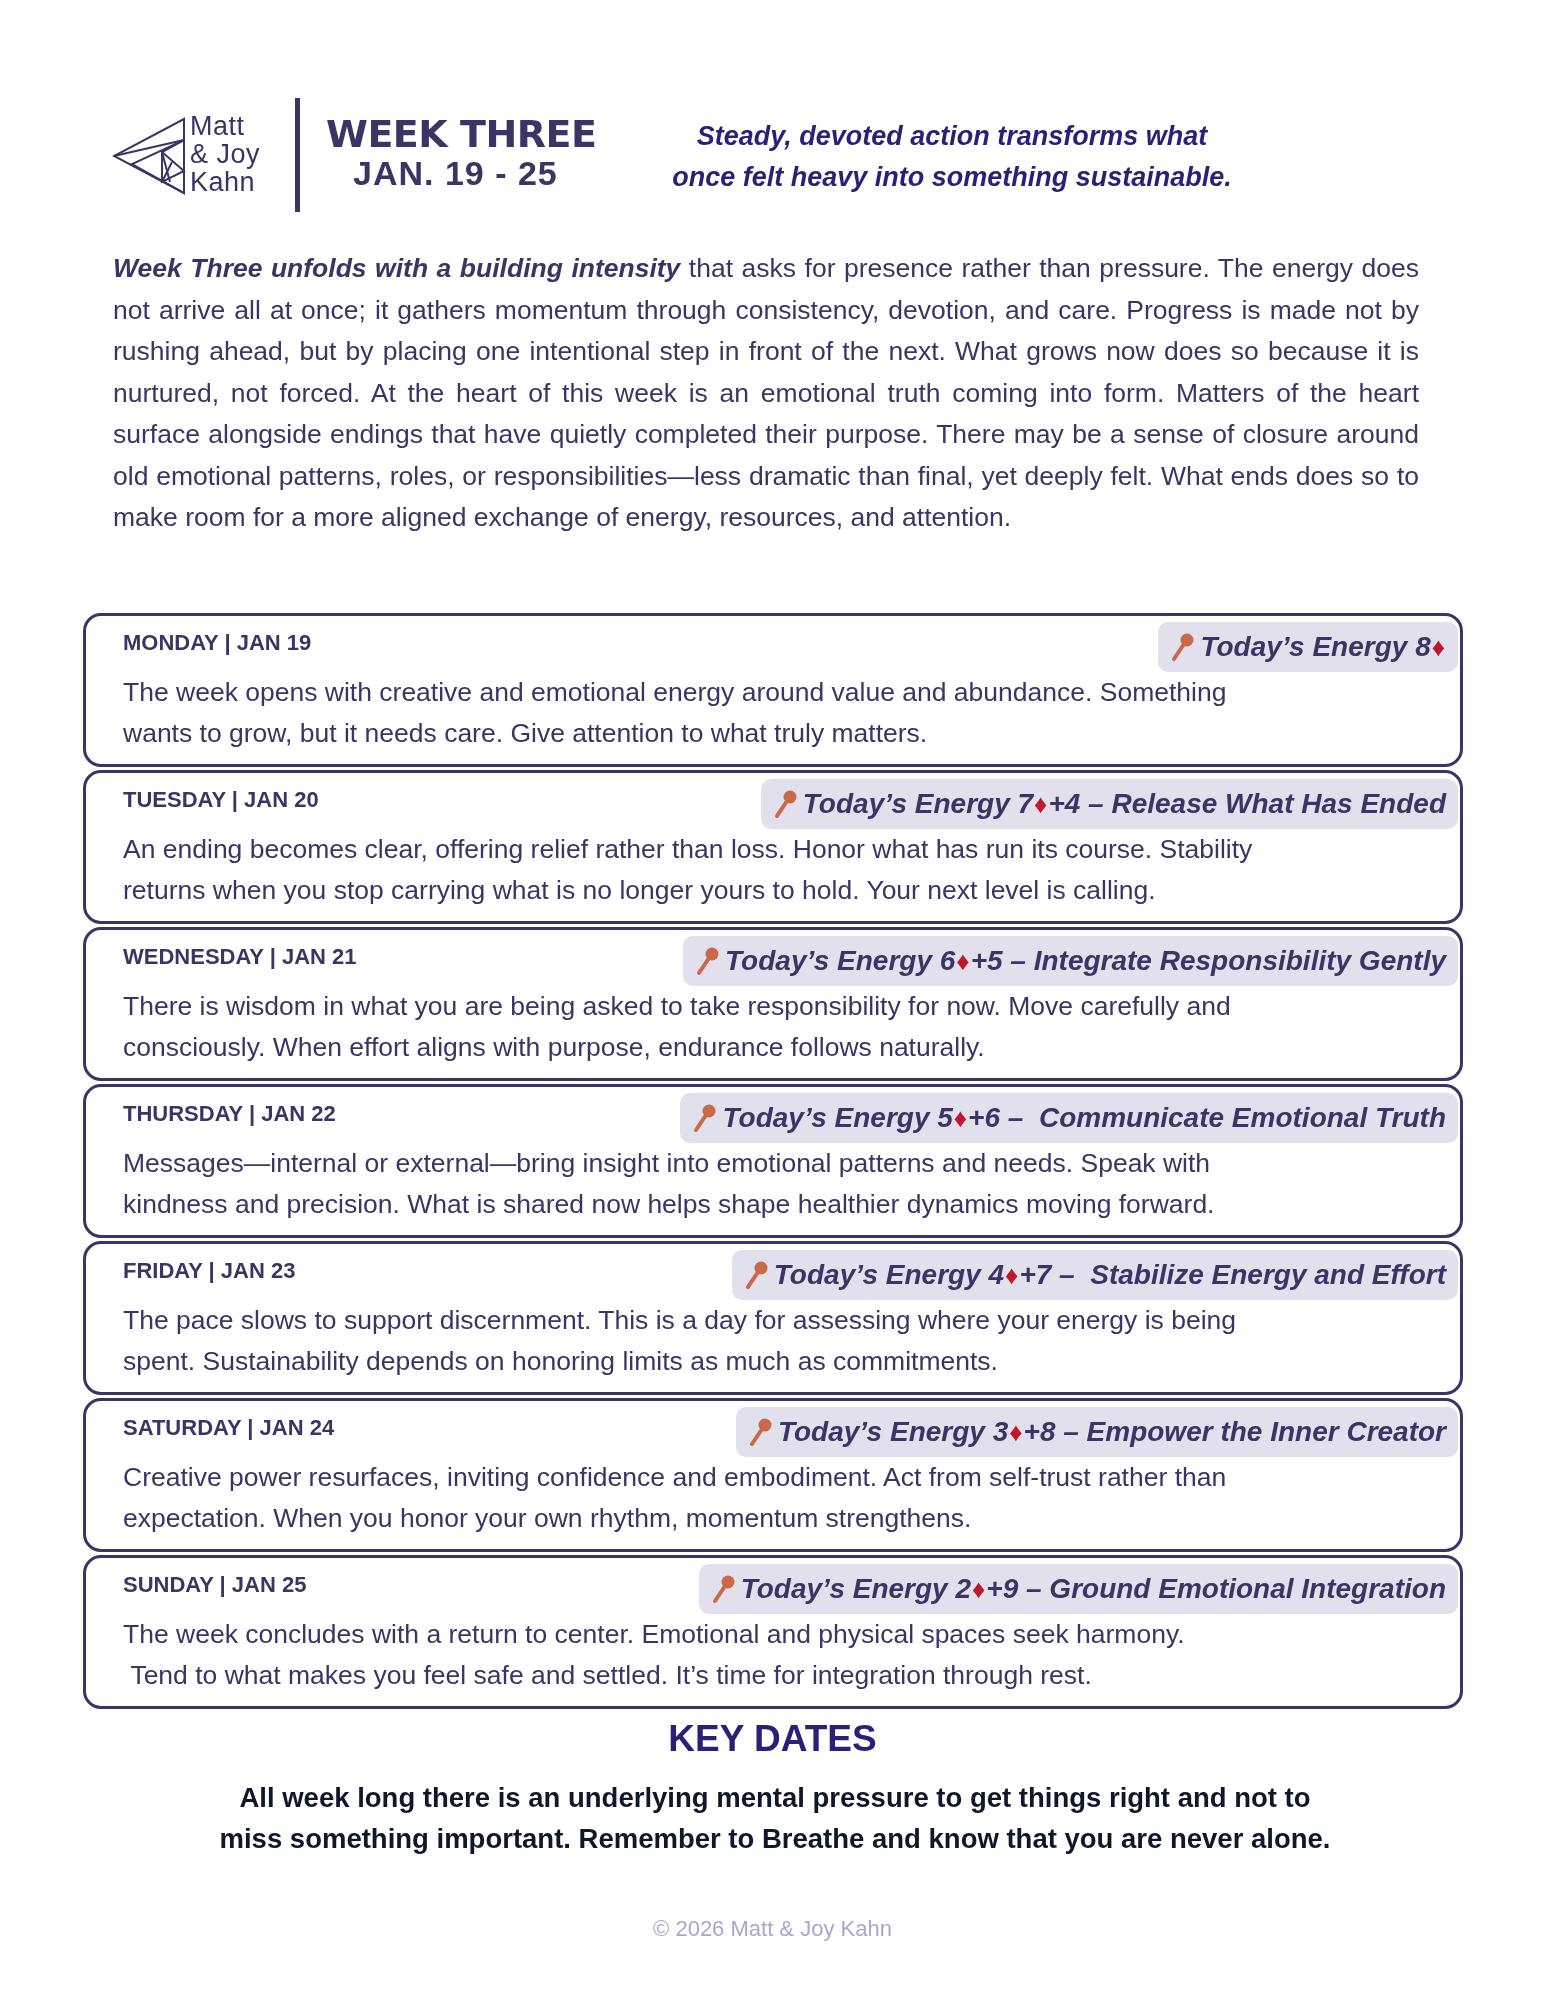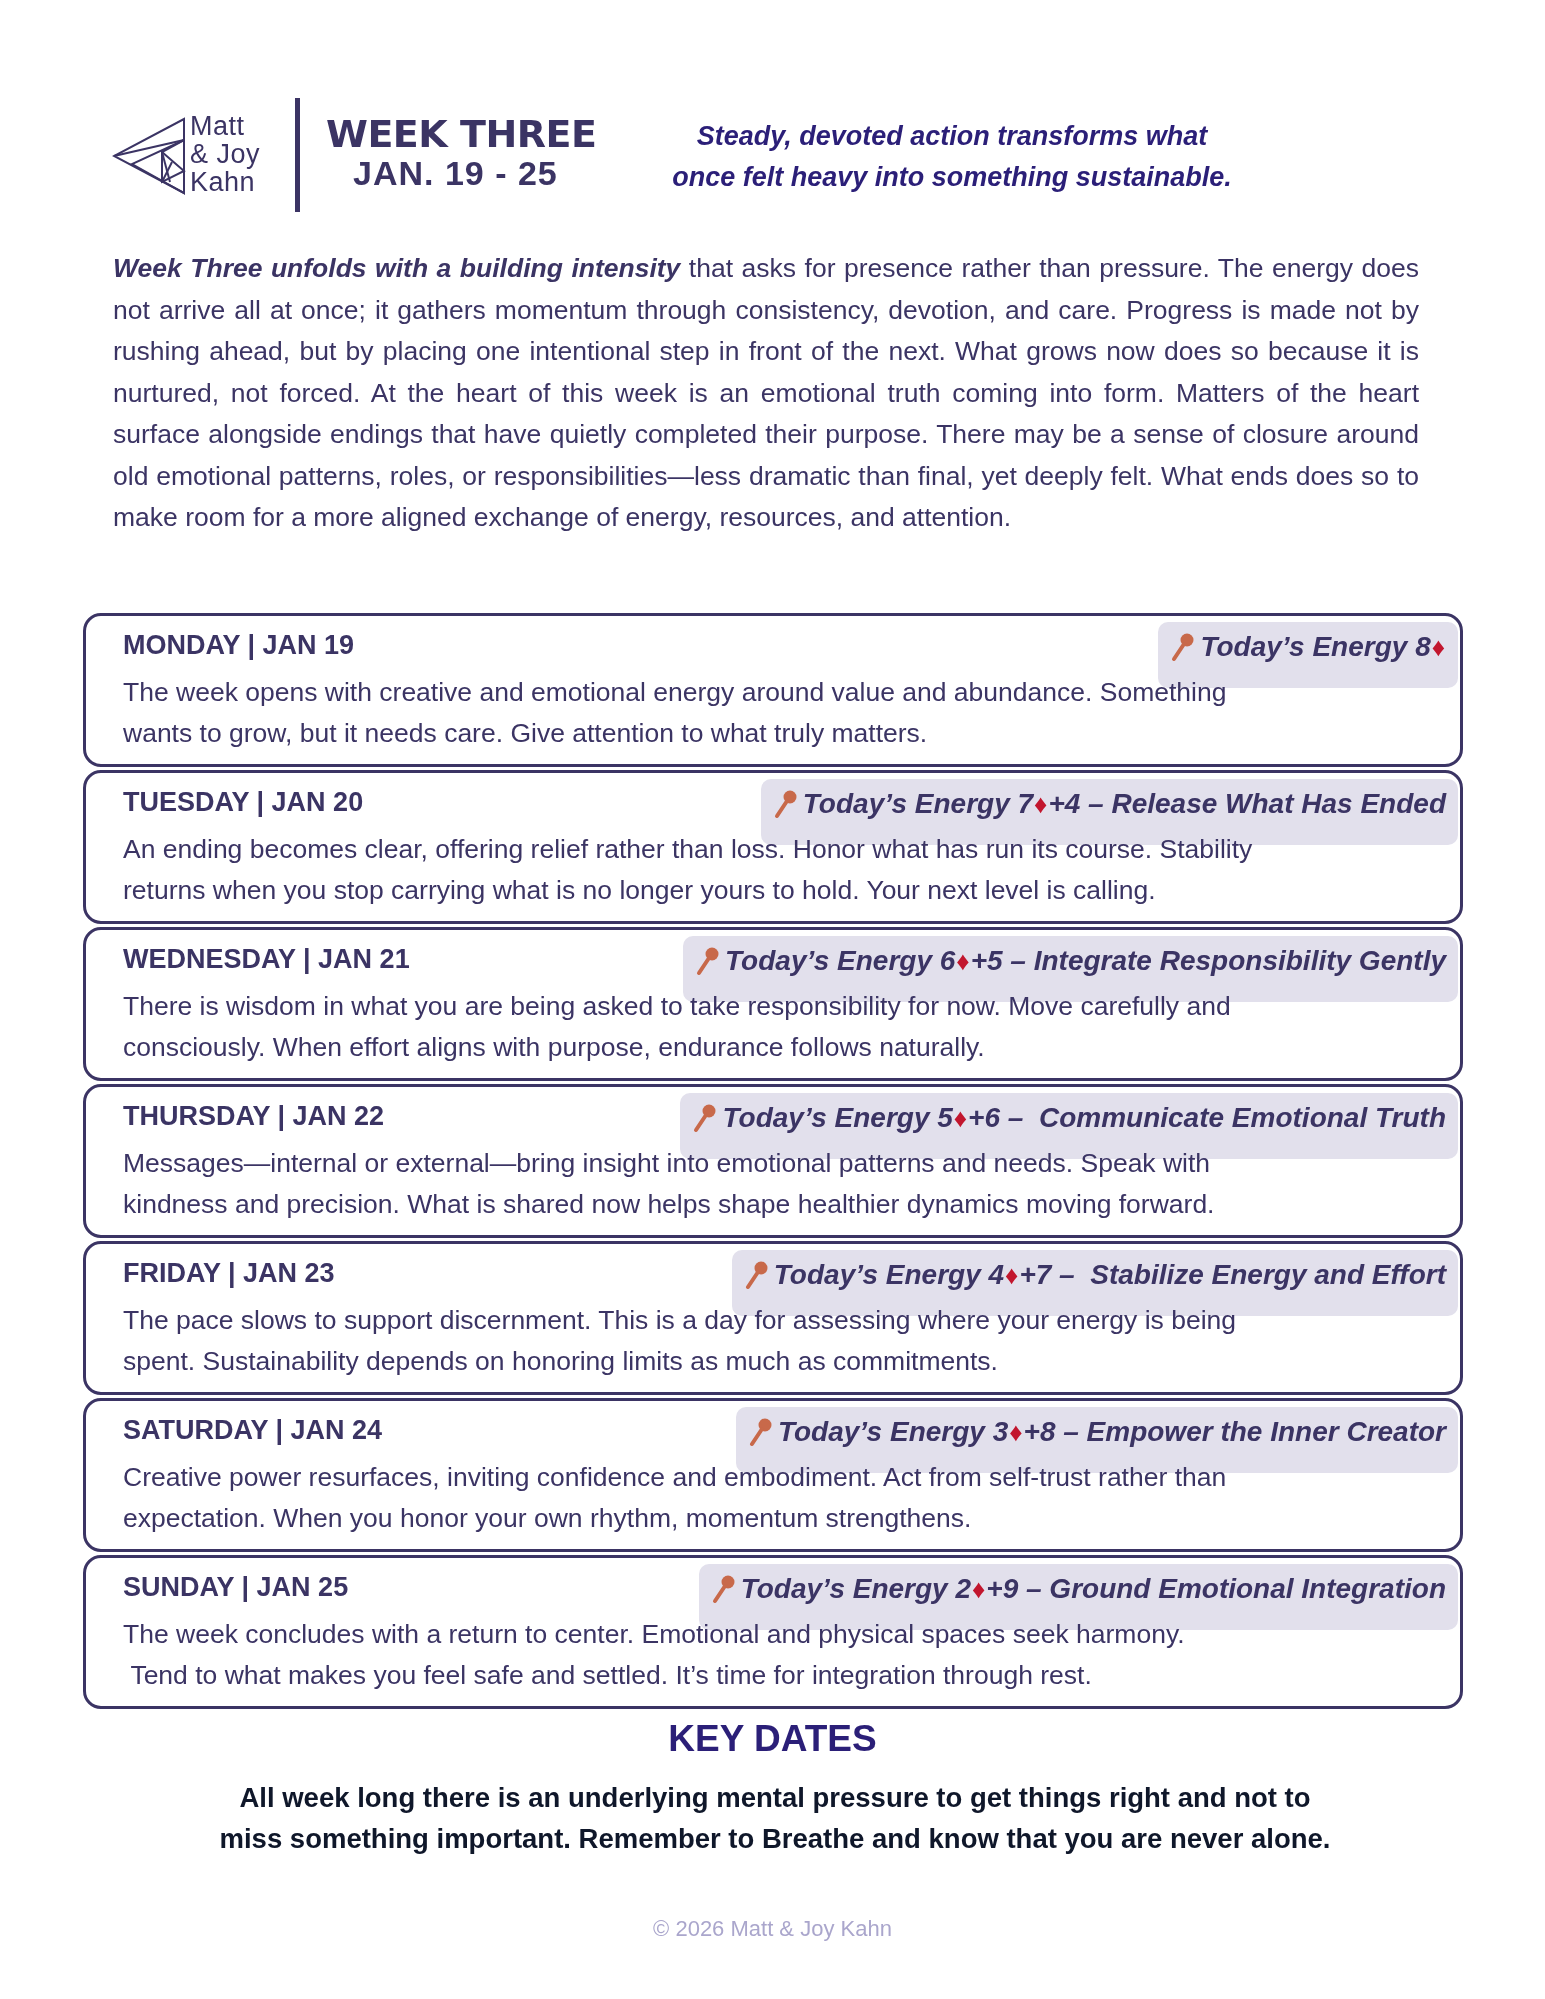--- a/index.html
+++ b/index.html
@@ -10,22 +10,22 @@
   .logo svg { position:absolute; left:0; top:0; }
   .logo-text { position:absolute; left:78px; top:-4px; font-size:27px; line-height:28px; color:#3b3464; letter-spacing:0.5px; }
   .divider { position:absolute; left:183px; top:0; width:5px; height:114px; background:#3b3464; }
   .week-title { position:absolute; left:214px; top:14px; font-size:38px; font-weight:900; color:#3b3464; letter-spacing:-0.5px; font-family:"DejaVu Sans", sans-serif; }
   .week-dates { position:absolute; left:214px; top:56px; font-size:34px; font-weight:700; color:#3b3464; letter-spacing:1px;margin-left:27px; }
   .tagline { position:absolute; left:560px; top:18px; width:560px; text-align:center; font-size:27px; font-style:italic; font-weight:700; color:#2b1f78; line-height:41px; }
   .intro { position:absolute; left:113px; top:248px; width:1306px; text-align:justify; font-size:26.5px; line-height:41.5px; color:#3b3464; }
   .intro b { font-style:italic; font-weight:700; }
   .days { position:absolute; left:83px; top:613px; width:1380px; }
   .day { box-sizing:border-box; width:1380px; height:154px; border:3.5px solid #3b3464; border-radius:18px; margin-bottom:3px; position:relative; background:#fff; }
-  .day-name { position:absolute; left:37px; top:14px; font-size:27px; font-weight:700; color:#3b3464; }
-  .energy { position:absolute; right:2px; top:6px; height:50px; background:#e2e0ec; border-radius:10px; padding:0 12px 16px 12px; display:flex; align-items:center; font-size:28px; font-style:italic; font-weight:700; color:#3b3464; white-space:pre; }
+  .day-name { position:absolute; left:37px; top:14px; font-size:22px; font-weight:700; color:#3b3464; }
+  .energy { position:absolute; right:2px; top:6px; height:50px; background:#e2e0ec; border-radius:10px; padding:0 12px 0 12px; display:flex; align-items:center; font-size:28px; font-style:italic; font-weight:700; color:#3b3464; white-space:pre; }
   .key { display:inline-block; width:26px; height:30px; margin-right:4px; }
   .diamond { color:#c2162e; font-style:normal; font-size:26px; margin:0 1px; }
   .day-text { position:absolute; left:37px; top:56px; width:1320px; font-size:26.5px; line-height:41px; color:#3b3464; white-space:pre-wrap; }
   .key-dates-title { position:absolute; left:0; width:1545px; top:1718px; text-align:center; font-size:37px; font-weight:700; color:#2b1f78; }
   .key-dates-text { position:absolute; left:150px; width:1250px; top:1777px; text-align:center; font-size:27.5px; font-weight:700; color:#0f172a; line-height:41px; }
   .copyright { position:absolute; left:0; width:1545px; top:1916px; text-align:center; font-size:22px; color:#aaa6cc; }
 </style>
 </head>
 <body>
 

